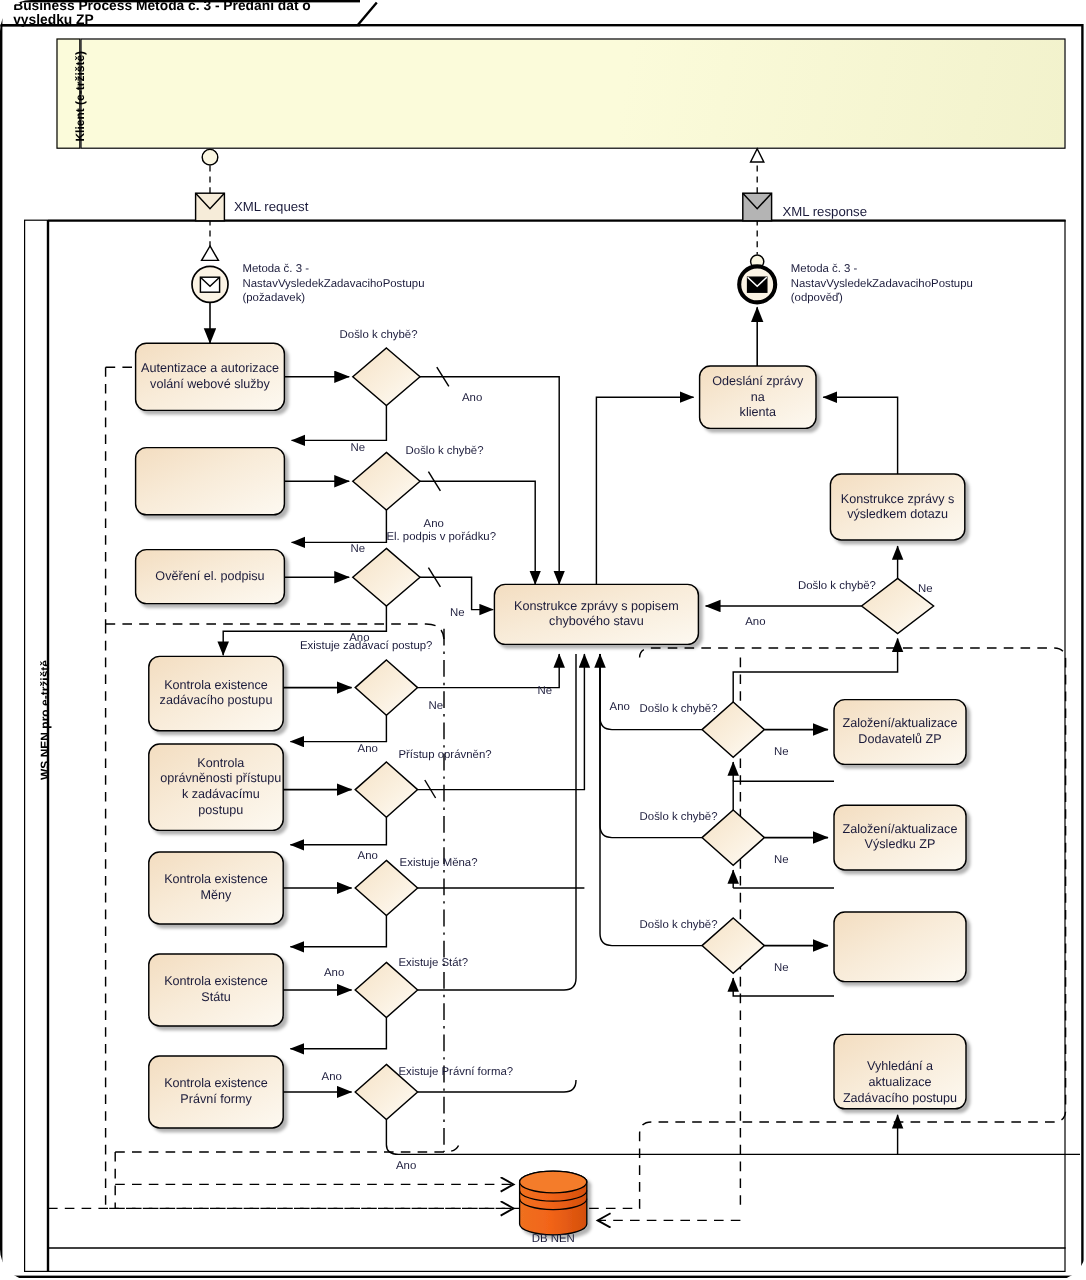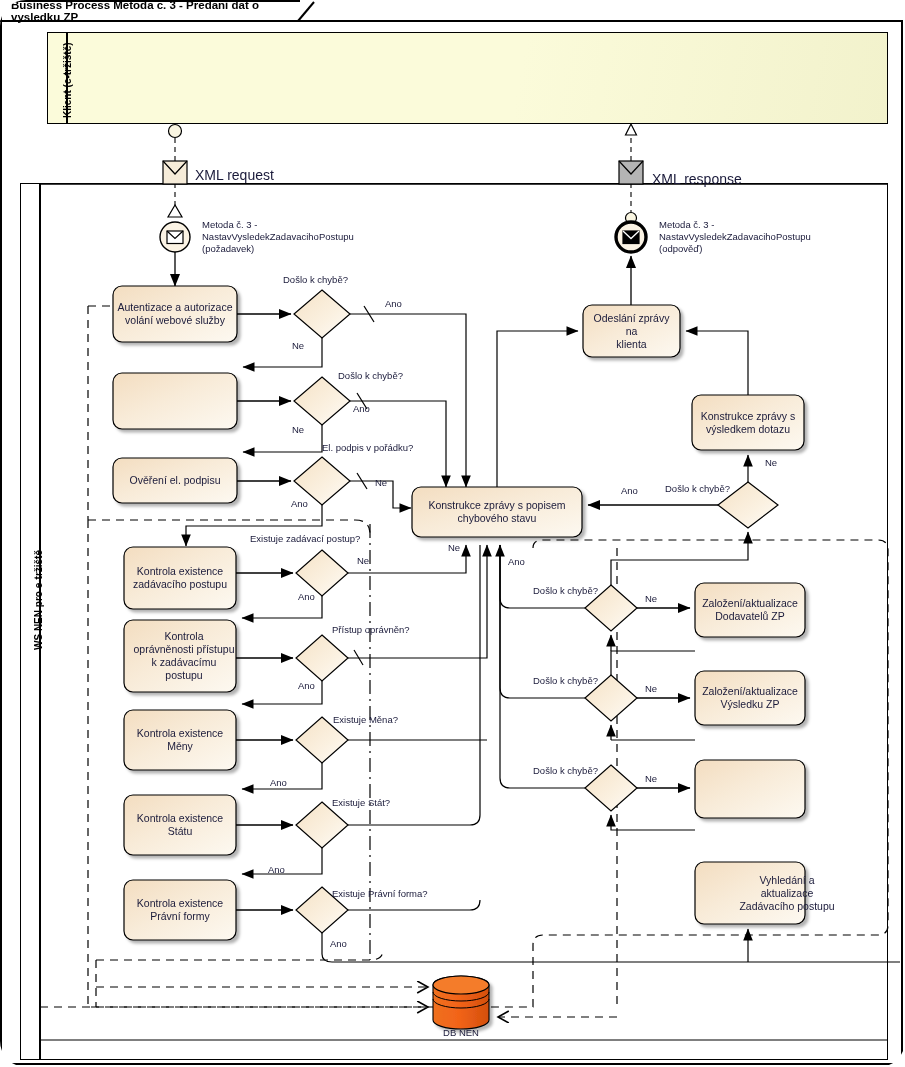--- a/index.html
+++ b/index.html
@@ -16,23 +16,23 @@
   }
   .title-tab{position:absolute;left:0;top:0;height:22px;box-sizing:border-box;
     border:2px solid #000;border-right:none;background:#fff;display:flex;align-items:center;padding-left:9px;
     font-size:11.5px;font-weight:bold;color:#000;}
   .title-slant{position:absolute;}
   .frame{position:absolute;border:2px solid #000;box-sizing:border-box;background:transparent;}
   .lane-client{position:absolute;box-sizing:border-box;border:1px solid #000;background:#fbfbda;}
   .lane-client-hdr{position:absolute;box-sizing:border-box;border:1px solid #000;background:#fbfbda;}
   .vlabel{position:absolute;transform-origin:0 0;font-size:10px;font-weight:bold;color:#000;white-space:nowrap;}
   .ev-lbl{position:absolute;font-size:9.5px;line-height:12px;color:#1a1a3a;white-space:pre;}
-  .flow-lbl{position:absolute;font-size:9.5px;color:#1a1a3a;white-space:nowrap;}
+  .flow-lbl{position:absolute;font-size:9.5px;color:#1a1a3a;white-space:nowrap;margin-top:28px;}
   .cond-lbl{position:absolute;font-size:9.5px;color:#1a1a3a;white-space:nowrap;}
-  .msg-lbl{position:absolute;font-size:14px;color:#1a1a3a;white-space:nowrap;}
+  .msg-lbl{position:absolute;font-size:11px;color:#1a1a3a;white-space:nowrap;}
   .db-lbl{position:absolute;font-size:9.5px;color:#1a1a3a;white-space:nowrap;text-align:center;}
 </style>
 </head>
 <body>
 
 <div id="canvas">
 
   <div class="title-tab" style="width:300px;">
     <span>Business Process Metoda c. 3 - Predani dat o vysledku ZP</span>
   </div>
@@ -281,21 +281,21 @@
 výsledkem dotazu</span>
   </div>
   <div class="node task" style="left:695px;top:583px;width:110px;height:54px;border:none;background:none;box-shadow:none;">
     <span style="white-space:pre-line;">Založení/aktualizace
 Dodavatelů ZP</span>
   </div>
   <div class="node task" style="left:695px;top:671px;width:110px;height:54px;border:none;background:none;box-shadow:none;">
     <span style="white-space:pre-line;">Založení/aktualizace
 Výsledku ZP</span>
   </div>
-  <div class="node task" style="left:732px;top:862px;width:110px;height:62px;border:none;background:none;box-shadow:none;">
+  <div class="node task" style="left:695px;top:862px;width:110px;height:62px;border:none;background:none;box-shadow:none;align-items:flex-end;">
     <span style="white-space:pre-line;">Vyhledání a
 aktualizace
 Zadávacího postupu</span>
   </div>
 
   <div class="ev-lbl" style="left:202px;top:219px;width:175px;white-space:pre-line;">Metoda č. 3 -
 NastavVysledekZadavacihoPostupu
 (požadavek)</div>
   <div class="ev-lbl" style="left:659px;top:219px;width:200px;white-space:pre-line;">Metoda č. 3 -
 NastavVysledekZadavacihoPostupu

